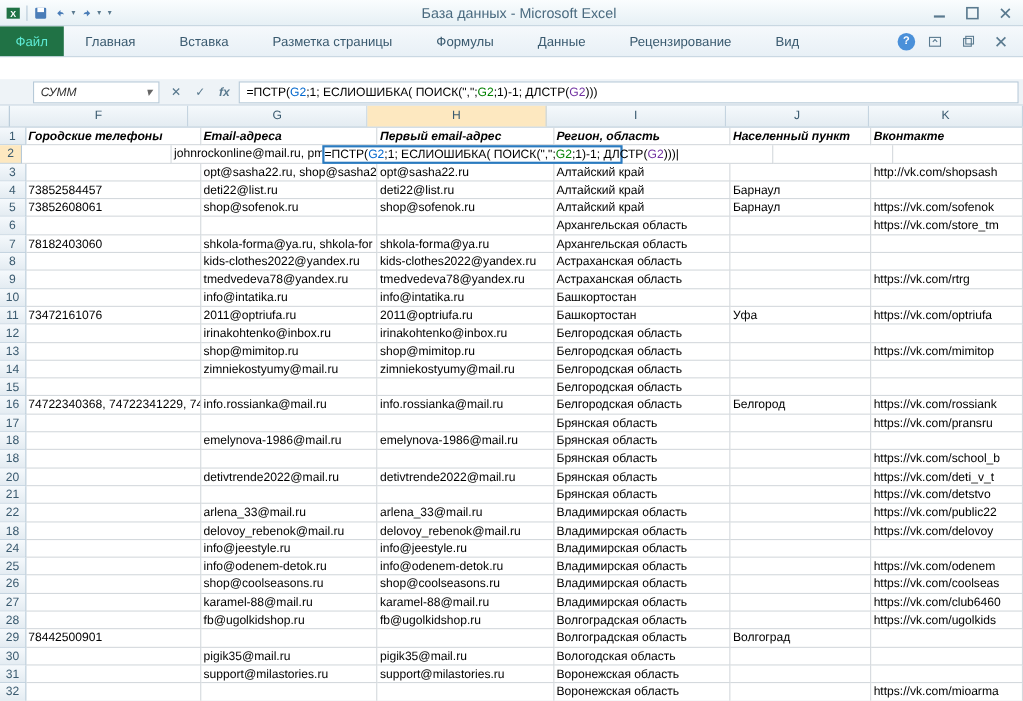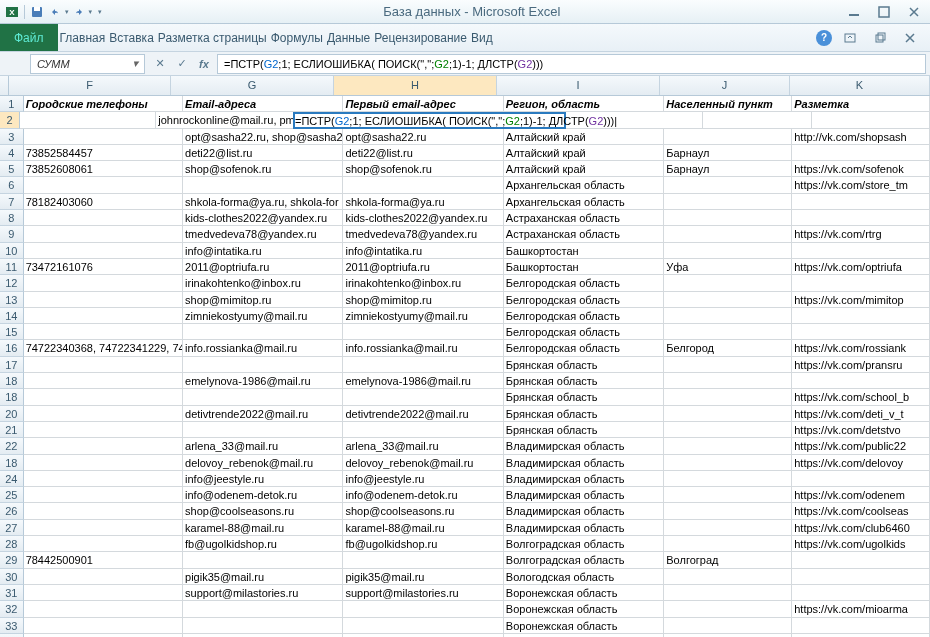--- a/index.html
+++ b/index.html
@@ -7,25 +7,25 @@
   
   .titlebar { height: 24px; background: linear-gradient(#fafdfe, #e6f0f5); display: flex; align-items: center; border-bottom: 1px solid #b6c9d8; padding: 0 4px; }
   .titlebar-left { display: flex; gap: 2px; align-items: center; }
   .qat-icon { width: 16px; height: 16px; display: flex; align-items: center; justify-content: center; }
   .title-center { flex: 1; text-align: center; font-size: 13px; color: #4a6a7f; }
   .titlebar-right { display: flex; gap: 6px; }
   .win-btn { width: 24px; height: 16px; display: flex; align-items: center; justify-content: center; color: #5a7a8f; cursor: pointer; }
   
   .ribbon { height: 28px; background: linear-gradient(#f5f9fc, #e8f0f6); border-bottom: 1px solid #c5d4e0; display: flex; align-items: center; }
   .file-tab { background: #207245; color: #5eead4; padding: 5px 14px; font-size: 12px; height: 100%; display: flex; align-items: center; cursor: pointer; }
-  .rib-tab { padding: 5px 2px; font-size: 12px; color: #3a5a6f; cursor: pointer; height: 100%; display: flex; align-items: center; }
+  .rib-tab { padding: 5px 20px; font-size: 12px; color: #3a5a6f; cursor: pointer; height: 100%; display: flex; align-items: center; }
   .rib-right { margin-left: auto; display: flex; gap: 6px; padding-right: 8px; }
   .help-icon { width: 16px; height: 16px; border-radius: 50%; background: #4a90d9; color: #fff; display: flex; align-items: center; justify-content: center; font-size: 10px; font-weight: bold; }
   
-  .formula-bar { height: 24px; background: #eef3f7; border-bottom: 1px solid #c5d4e0; display: flex; align-items: center; }
+  .formula-bar { height: 24px; background: #eef3f7; border-bottom: 1px solid #c5d4e0; display: flex; align-items: center; margin-top: 20px; }
   .name-box { width: 115px; height: 20px; background: #fff; border: 1px solid #b6c9d8; margin: 0 2px 0 30px; display: flex; align-items: center; padding: 0 6px; font-size: 11px; font-style: italic; color: #333; }
   .name-box-drop { margin-left: auto; color: #666; }
   .fx-btns { display: flex; gap: 4px; padding: 0 4px; }
   .fx-btn { width: 18px; height: 18px; display: flex; align-items: center; justify-content: center; color: #5a7a8f; font-size: 11px; cursor: pointer; }
   .formula-input { flex: 1; height: 20px; background: #fff; border: 1px solid #b6c9d8; margin-right: 4px; padding: 0 6px; font-size: 11px; display: flex; align-items: center; }
   
   .grid-area { position: relative; overflow: hidden; height: calc(637px - 24px - 28px - 24px); }
   .col-headers { height: 20px; background: linear-gradient(#f5f9fc, #e4ecf2); display: flex; border-bottom: 1px solid #b6c9d8; }
   .corner { width: 24px; border-right: 1px solid #b6c9d8; }
   .col-h { border-right: 1px solid #c5d4e0; text-align: center; line-height: 19px; color: #3a5a6f; font-size: 11px; cursor: pointer; }
@@ -166,21 +166,21 @@
       </div>
   </div>
   <div class="body-rows" id="body-rows">
       <div class="row">
         <div class="row-h">1</div>
         <div class="cell header-row col-F">Городские телефоны</div>
         <div class="cell header-row col-G">Email-адреса</div>
         <div class="cell header-row col-H">Первый email-адрес</div>
         <div class="cell header-row col-I">Регион, область</div>
         <div class="cell header-row col-J">Населенный пункт</div>
-        <div class="cell header-row col-K">Разметка</div>
+        <div class="cell header-row col-K">Вконтакте</div>
       </div>
       <div class="row">
         <div class="row-h active">2</div>
         <div class="cell col-F"></div>
         <div class="cell col-G editing-prev">johnrockonline@mail.ru, pmdis</div>
         <div class="cell col-H editing" style="width: auto; min-width: 163px;"><span>=ПСТР(</span><span class="ref-blue">G2</span><span>;1; ЕСЛИОШИБКА( ПОИСК(",";</span><span class="ref-green">G2</span><span>;1)-1; ДЛСТР(</span><span class="ref-purple">G2</span><span>)))</span><span>|</span></div>
         <div class="cell col-I"></div>
         <div class="cell col-J"></div>
         <div class="cell col-K"></div>
       </div>

